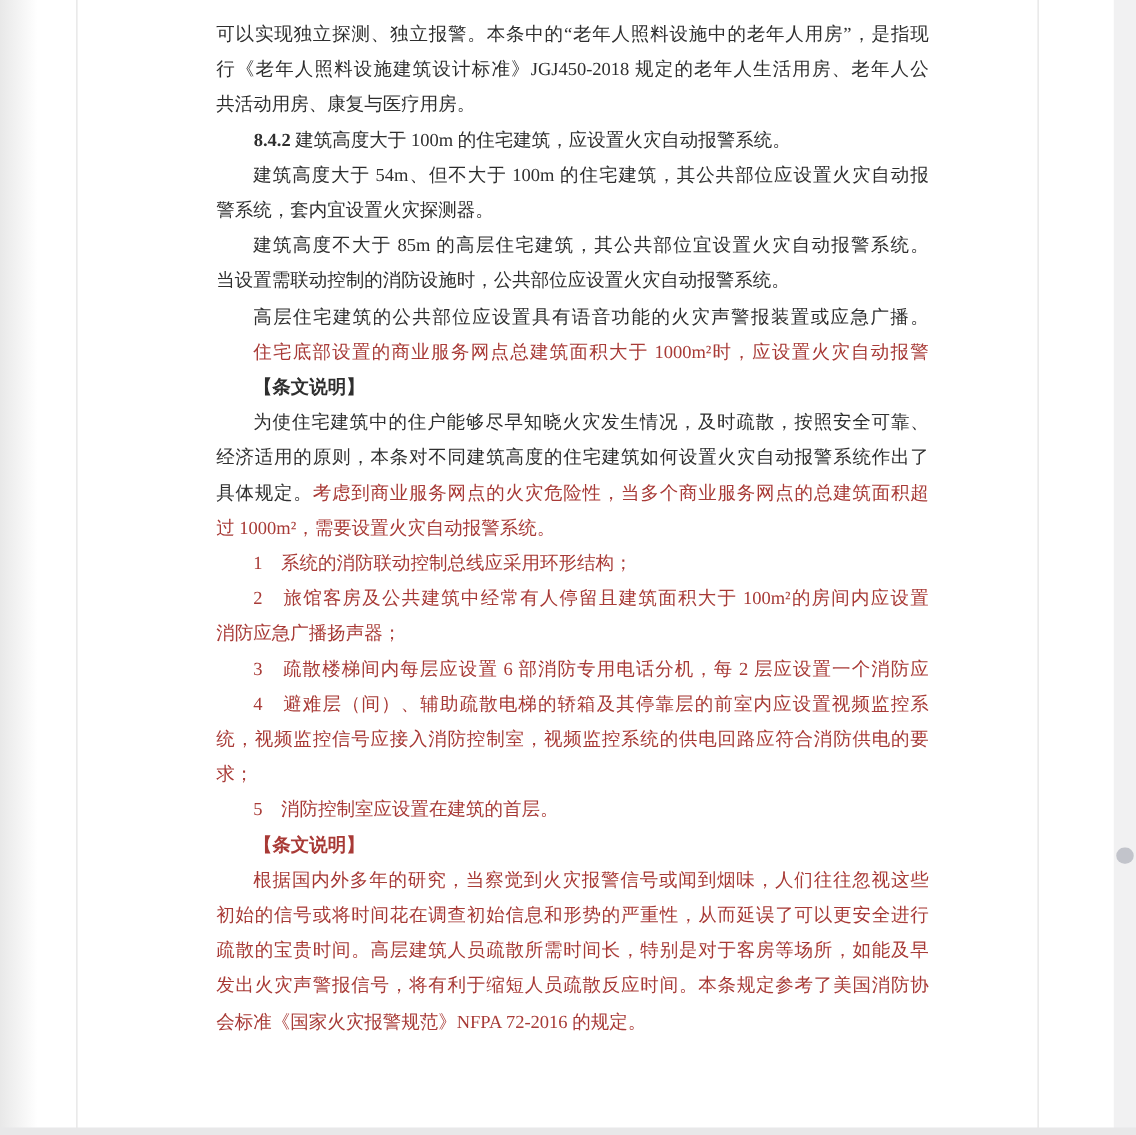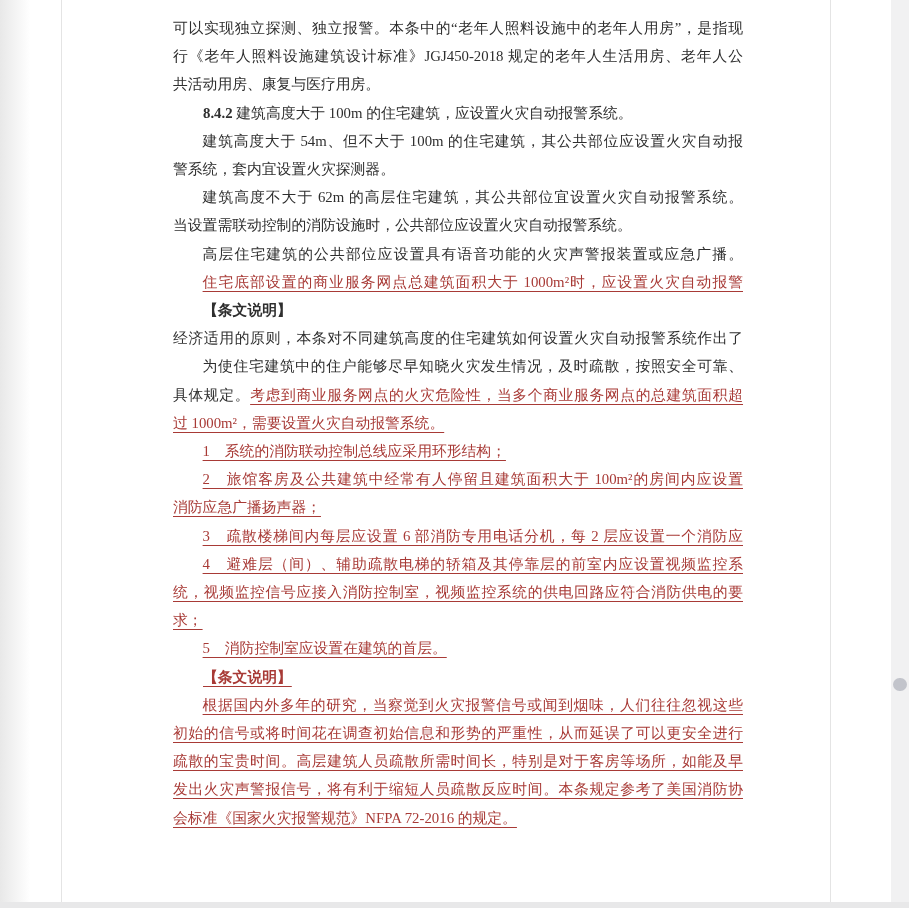--- a/index.html
+++ b/index.html
@@ -31,44 +31,44 @@
     position:absolute;left:173px;top:14px;width:570px;
     font-size:14.8px;line-height:28.2px;color:var(--black,#2e2e2e);
     z-index:2;
   }
   .line{min-height:28.2px;text-align:left;}
   .line.fill{text-align:justify;text-align-last:justify;}
   .line.indent{text-indent:2em;}
   .seg-k{color:var(--black,#2e2e2e);}
   .seg-r{color:var(--red,#a83a36);}
   .seg-b{font-weight:bold;padding-left:30px;}
-  .seg-u{text-decoration:underline;text-decoration-thickness:1px;text-underline-offset:4px;}
+  .seg-u{text-decoration-thickness:1px;text-underline-offset:4px;}
 </style>
 </head>
 <body>
 
 <div class="left-shadow"></div>
 <div class="page-border left"></div>
 <div class="page-border right"></div>
 
 <div class="doc">
   <div>
       <div class="line fill"><span class="seg-k">可以实现独立探测、独立报警。本条中的“老年人照料设施中的老年人用房”，是指现</span></div>
       <div class="line fill"><span class="seg-k">行《老年人照料设施建筑设计标准》JGJ450-2018 规定的老年人生活用房、老年人公</span></div>
       <div class="line"><span class="seg-k">共活动用房、康复与医疗用房。</span></div>
       <div class="line"><span class="seg-k seg-b">8.4.2</span><span class="seg-k">   建筑高度大于 100m 的住宅建筑，应设置火灾自动报警系统。</span></div>
       <div class="line indent fill"><span class="seg-k">建筑高度大于 54m、但不大于 100m 的住宅建筑，其公共部位应设置火灾自动报</span></div>
       <div class="line"><span class="seg-k">警系统，套内宜设置火灾探测器。</span></div>
-      <div class="line indent fill"><span class="seg-k">建筑高度不大于 62m 的高层住宅建筑，其公共部位宜设置火灾自动报警系统。</span></div>
+      <div class="line indent fill"><span class="seg-k">建筑高度不大于 85m 的高层住宅建筑，其公共部位宜设置火灾自动报警系统。</span></div>
       <div class="line"><span class="seg-k">当设置需联动控制的消防设施时，公共部位应设置火灾自动报警系统。</span></div>
       <div class="line indent fill"><span class="seg-k">高层住宅建筑的公共部位应设置具有语音功能的火灾声警报装置或应急广播。</span></div>
       <div class="line indent fill"><span class="seg-r seg-u">住宅底部设置的商业服务网点总建筑面积大于 1000m²时，应设置火灾自动报警</span></div>
       <div class="line"><span class="seg-k seg-b">【条文说明】</span></div>
+      <div class="line indent fill"><span class="seg-k">为使住宅建筑中的住户能够尽早知晓火灾发生情况，及时疏散，按照安全可靠、</span></div>
       <div class="line fill"><span class="seg-k">经济适用的原则，本条对不同建筑高度的住宅建筑如何设置火灾自动报警系统作出了</span></div>
-      <div class="line indent fill"><span class="seg-k">为使住宅建筑中的住户能够尽早知晓火灾发生情况，及时疏散，按照安全可靠、</span></div>
       <div class="line fill"><span class="seg-k">具体规定。</span><span class="seg-r seg-u">考虑到商业服务网点的火灾危险性，当多个商业服务网点的总建筑面积超</span></div>
       <div class="line"><span class="seg-r seg-u">过 1000m²，需要设置火灾自动报警系统。 </span></div>
       <div class="line indent"><span class="seg-r seg-u">1　系统的消防联动控制总线应采用环形结构； </span></div>
       <div class="line indent fill"><span class="seg-r seg-u">2　旅馆客房及公共建筑中经常有人停留且建筑面积大于 100m²的房间内应设置</span></div>
       <div class="line"><span class="seg-r seg-u">消防应急广播扬声器； </span></div>
       <div class="line indent fill"><span class="seg-r seg-u">3　疏散楼梯间内每层应设置 6 部消防专用电话分机，每 2 层应设置一个消防应</span></div>
       <div class="line indent fill"><span class="seg-r seg-u">4　避难层（间）、辅助疏散电梯的轿箱及其停靠层的前室内应设置视频监控系</span></div>
       <div class="line fill"><span class="seg-r seg-u">统，视频监控信号应接入消防控制室，视频监控系统的供电回路应符合消防供电的要</span></div>
       <div class="line"><span class="seg-r seg-u">求； </span></div>
       <div class="line indent"><span class="seg-r seg-u">5　消防控制室应设置在建筑的首层。 </span></div>

